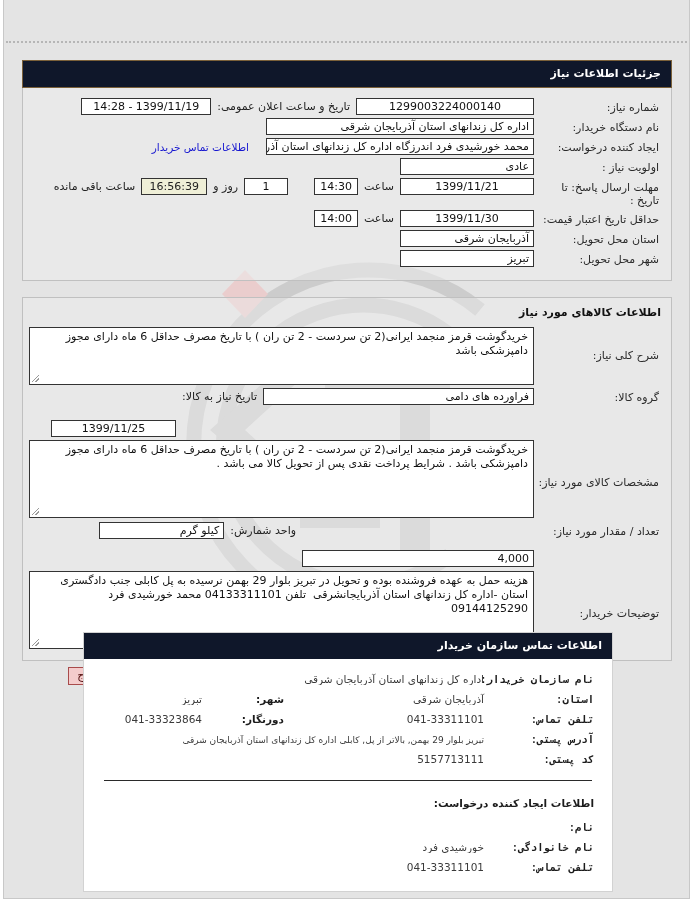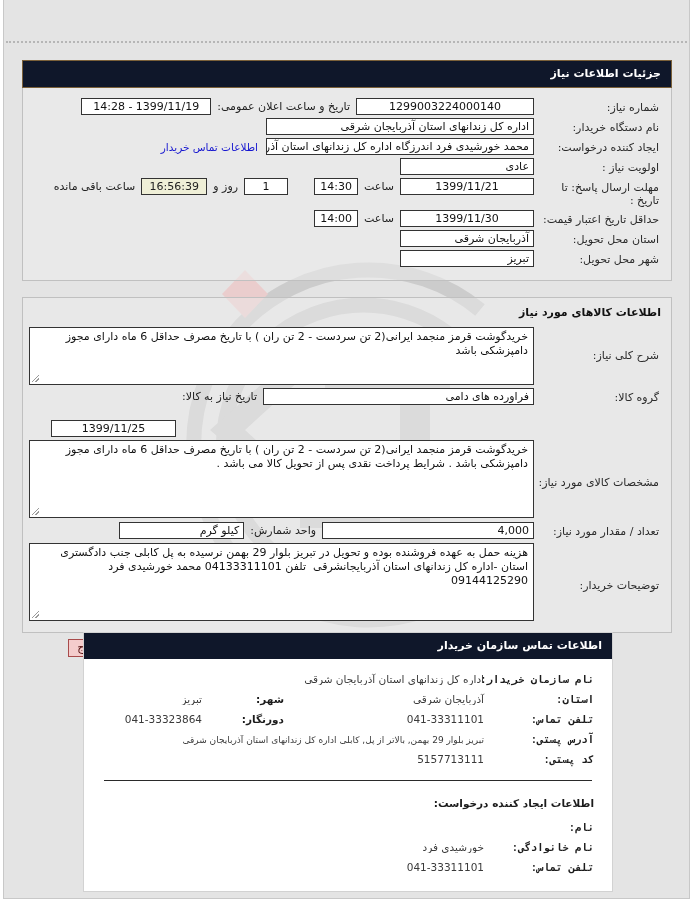--- a/index.html
+++ b/index.html
@@ -142,21 +142,21 @@
   .highlight {
     background: #efefd7 !important;
     text-align: center;
     color: #222;
     font-weight: normal;
   }
   .link {
     color: #1717d0;
     font-size: 10.5px;
     text-decoration: none;
-    padding: 3px 8px 0 4px;
+    padding: 3px 17px 0 4px;
     white-space: nowrap;
     cursor: pointer;
   }
 
   
   .btnrow {
     display: flex;
     flex-direction: row;
     justify-content: flex-start;
     align-items: center;
@@ -356,21 +356,21 @@
       <div class="row" style="margin-top:3px;">
         <div class="lbl" style="padding-top:36px;">مشخصات کالای مورد نیاز:</div>
         <div class="fields">
           <div class="ta" style="width:505px; height:78px;">خریدگوشت قرمز منجمد ایرانی(2 تن سردست - 2 تن ران ) با تاریخ مصرف حداقل 6 ماه دارای مجوز دامپزشکی باشد . شرایط پرداخت نقدی پس از تحویل کالا می باشد .</div>
         </div>
       </div>
 
       <div class="row" style="margin-top:4px;">
         <div class="lbl">تعداد / مقدار مورد نیاز:</div>
         <div class="fields">
-          <div class="inp" style="width:212px;">4,000</div>
+          <div class="inp" style="width:232px;margin-top:28px;">4,000</div>
           <div class="mini-lbl">واحد شمارش:</div>
           <div class="inp" style="width:125px;">کیلو گرم</div>
         </div>
       </div>
 
       <div class="row" style="margin-top:4px;">
         <div class="lbl" style="padding-top:36px;">توضیحات خریدار:</div>
         <div class="fields">
           <div class="ta" style="width:505px; height:78px;">هزینه حمل به عهده فروشنده بوده و تحویل در تبریز بلوار 29 بهمن نرسیده به پل کابلی جنب دادگستری استان -اداره کل زندانهای استان آذربایجانشرقی  تلفن 04133311101 محمد خورشیدی فرد 09144125290</div>
         </div>

